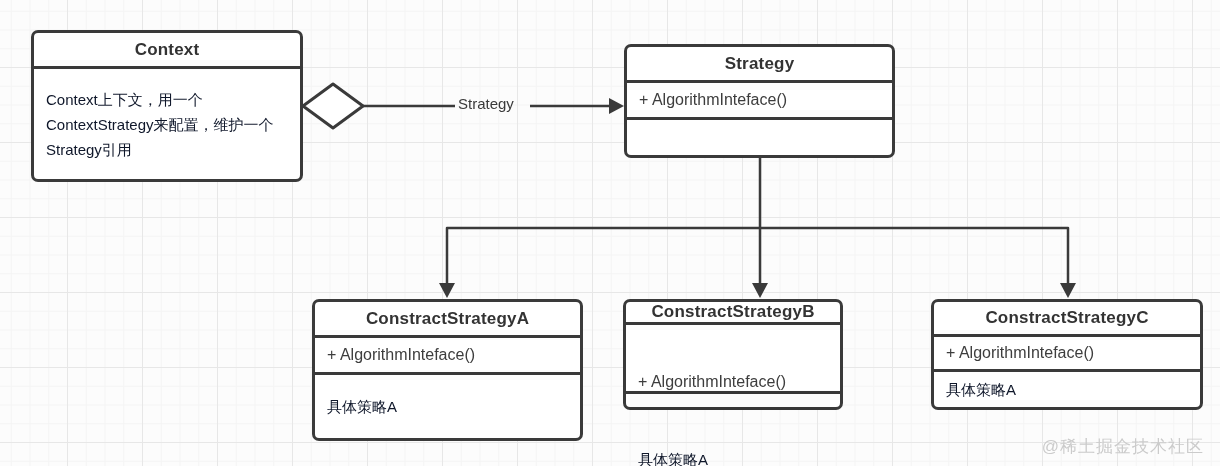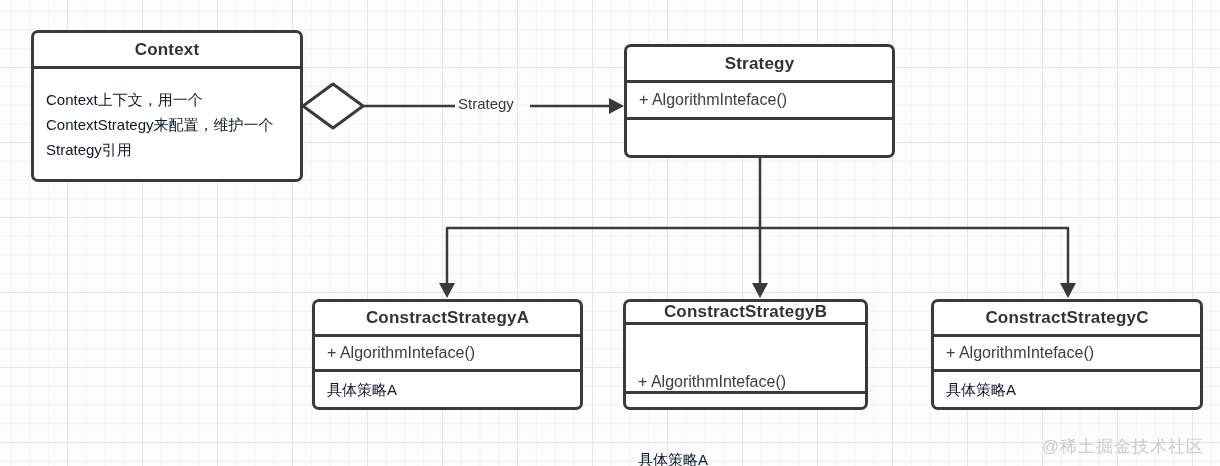--- a/index.html
+++ b/index.html
@@ -66,22 +66,22 @@
     font-size: 15px;
     line-height: 25px;
     color: #0f172a;
     display: flex;
     align-items: center;
   }
   .uml-desc > span { display: block; }
 
   #context-box  { left: 31px;  top: 30px;  width: 272px; height: 152px; justify-content: flex-end; }
   #strategy-box { left: 624px; top: 44px;  width: 271px; height: 114px; }
-  #strategy-a-box { left: 312px; top: 299px; width: 271px; height: 111px; }
-  #strategy-b-box { left: 623px; top: 299px; width: 245px; height: 111px; gap: 48px; }
+  #strategy-a-box { left: 312px; top: 299px; width: 271px; height: 142px; }
+  #strategy-b-box { left: 623px; top: 299px; width: 220px; height: 111px; gap: 48px; }
   #strategy-c-box { left: 931px; top: 299px; width: 272px; height: 111px; }
 
   .edge-label {
     position: absolute;
     left: 458px;
     top: 95px;
     font-size: 15px;
     color: #3a3a3a;
     white-space: nowrap;
   }

